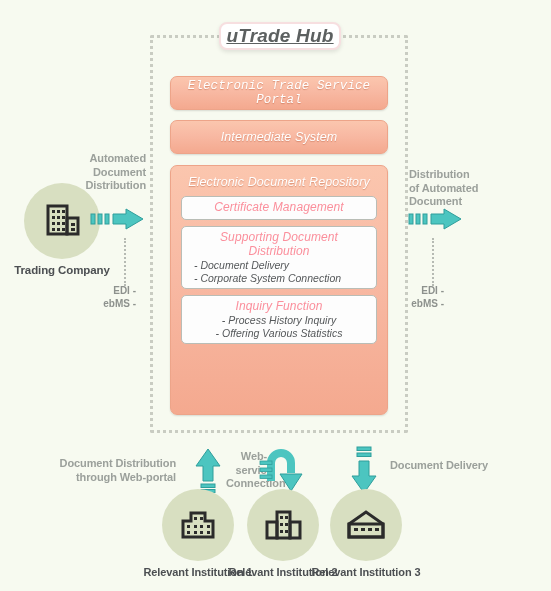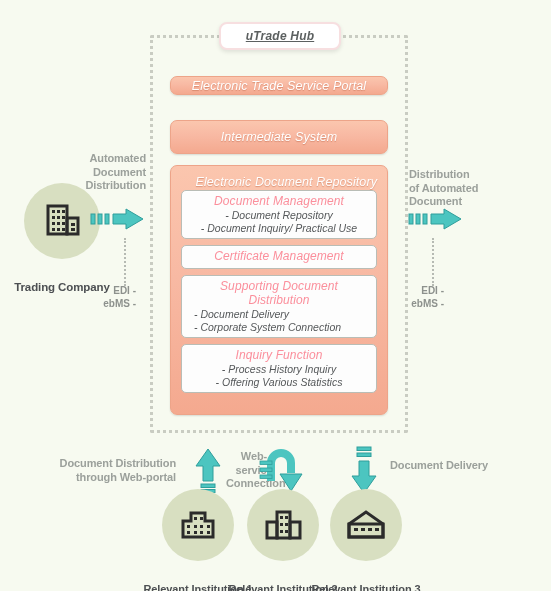--- a/index.html
+++ b/index.html
@@ -23,48 +23,48 @@
   #hub-title {
     position:absolute; left:219px; top:22px; width:122px; height:28px;
     background:#ffffff;
     border:2px solid #f7dfe0;
     border-radius:8px;
     display:flex; align-items:center; justify-content:center;
     box-shadow:0 2px 4px rgba(0,0,0,.10);
     z-index:5;
   }
   #hub-title span {
-    font-style:italic; font-weight:bold; font-size:12px;
+    font-style:italic; font-weight:bold; font-size:19px;
     color:#5c6060; text-decoration:underline;
     letter-spacing:.2px;
   }
 
   
   .salmon {
     position:absolute;
     border:1px solid #eda489;
     border-radius:7px;
     background:linear-gradient(180deg,#fbc6ae 0%,#f8b9a3 45%,#f4a98f 100%);
     box-shadow:0 1px 2px rgba(0,0,0,.13);
   }
   .salmon-label {
     color:#ffffff;
     font-style:italic;
     font-size:12.5px;
     text-align:center;
     text-shadow:0 1px 1px rgba(180,90,60,.45);
     letter-spacing:.1px;
   }
-  #panel-portal { left:170px; top:76px; width:218px; height:19px;
-    display:flex; align-items:center; justify-content:center; }
+  #panel-portal { left:170px; top:76px; width:218px; height:34px;
+    display:flex; align-items:center; justify-content:center;font-family:Liberation Mono, monospace; }
   #panel-intermediate { left:170px; top:120px; width:218px; height:34px;
     display:flex; align-items:center; justify-content:center; }
   #panel-repository { left:170px; top:165px; width:218px; height:250px;
     padding:6px 10px 8px; }
-  #panel-repository > .salmon-label { margin:3px 0 1px; display:block;text-align:right; }
+  #panel-repository > .salmon-label { margin:3px 0 7px; display:block; }
 
   
   .card {
     background:#fdfdfd;
     border:1px solid #b9bdb6;
     border-radius:5px;
     padding:3px 6px 4px;
     margin-bottom:6px;
     box-shadow:inset 0 1px 0 #fff;
   }
@@ -89,21 +89,21 @@
   
   .node { position:absolute; text-align:center; }
   .circle {
     width:76px; height:76px; border-radius:50%;
     background:#d8dfc1;
     display:flex; align-items:center; justify-content:center;
     margin:0 auto;
   }
   .circle.sm { width:72px; height:72px; }
   .node-label {
-    margin-top:22px; font-size:11.5px; color:#4c4f52; font-weight:bold;
+    margin-top:5px; font-size:11.5px; color:#4c4f52; font-weight:bold;
     white-space:nowrap; letter-spacing:-.1px;
   }
   .node-label.thin { font-weight:bold; font-size:11px; }
 
   
   .caption {
     position:absolute; font-size:11px; color:#9ba09b; line-height:13.5px;
     font-weight:bold; letter-spacing:-.1px;
   }
   .caption.r { text-align:right; }
@@ -140,27 +140,20 @@
     <div class="salmon-label">Electronic Trade Service Portal</div>
   </div>
 
   <div id="panel-intermediate" class="salmon">
     <div class="salmon-label">Intermediate System</div>
   </div>
 
   <div id="panel-repository" class="salmon">
     <div class="salmon-label">Electronic Document Repository</div>
 
-    <div class="card">
-      <div class="card-title">Document Management</div>
-      <div class="items-c">
-        <div class="card-item">- Document Repository</div>
-        <div class="card-item">- Document Inquiry/ Practical Use</div>
-      </div>
-    </div>
 
     <div class="card">
       <div class="card-title">Certificate Management</div>
     </div>
 
     <div class="card">
       <div class="card-title">Supporting Document Distribution</div>
       <div class="items-l">
         <div class="card-item">- Document Delivery</div>
         <div class="card-item">- Corporate System Connection</div>

